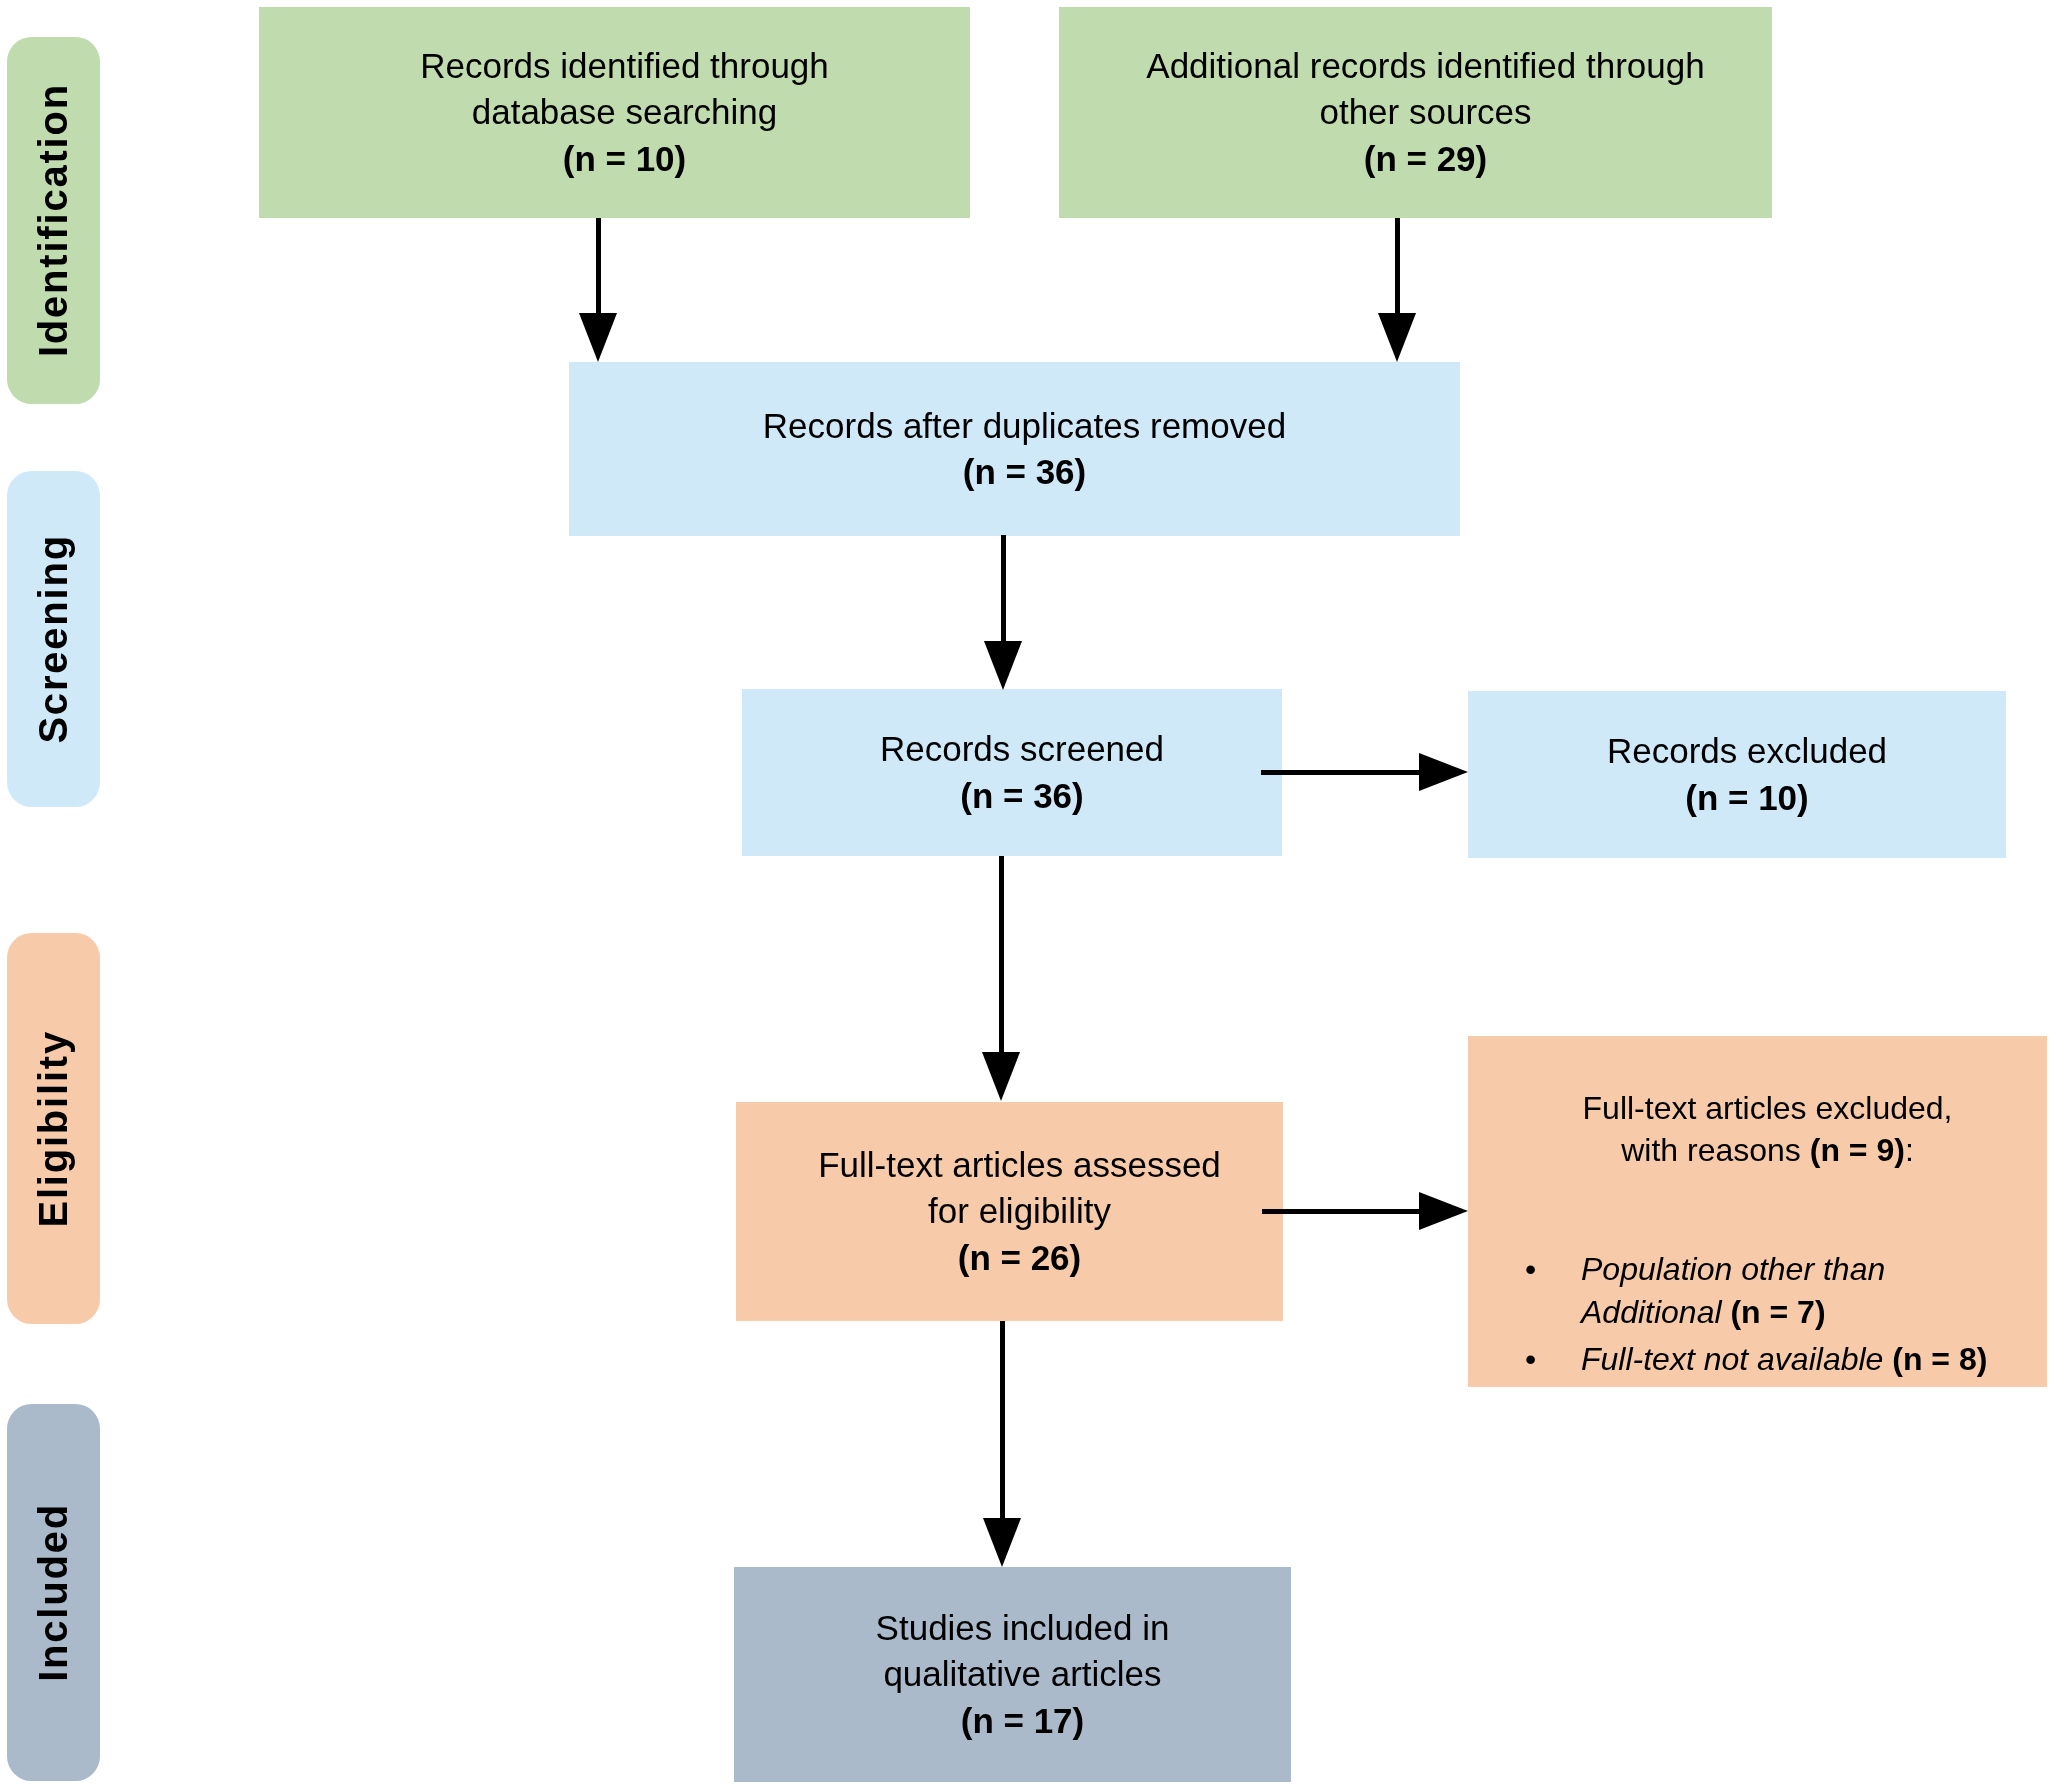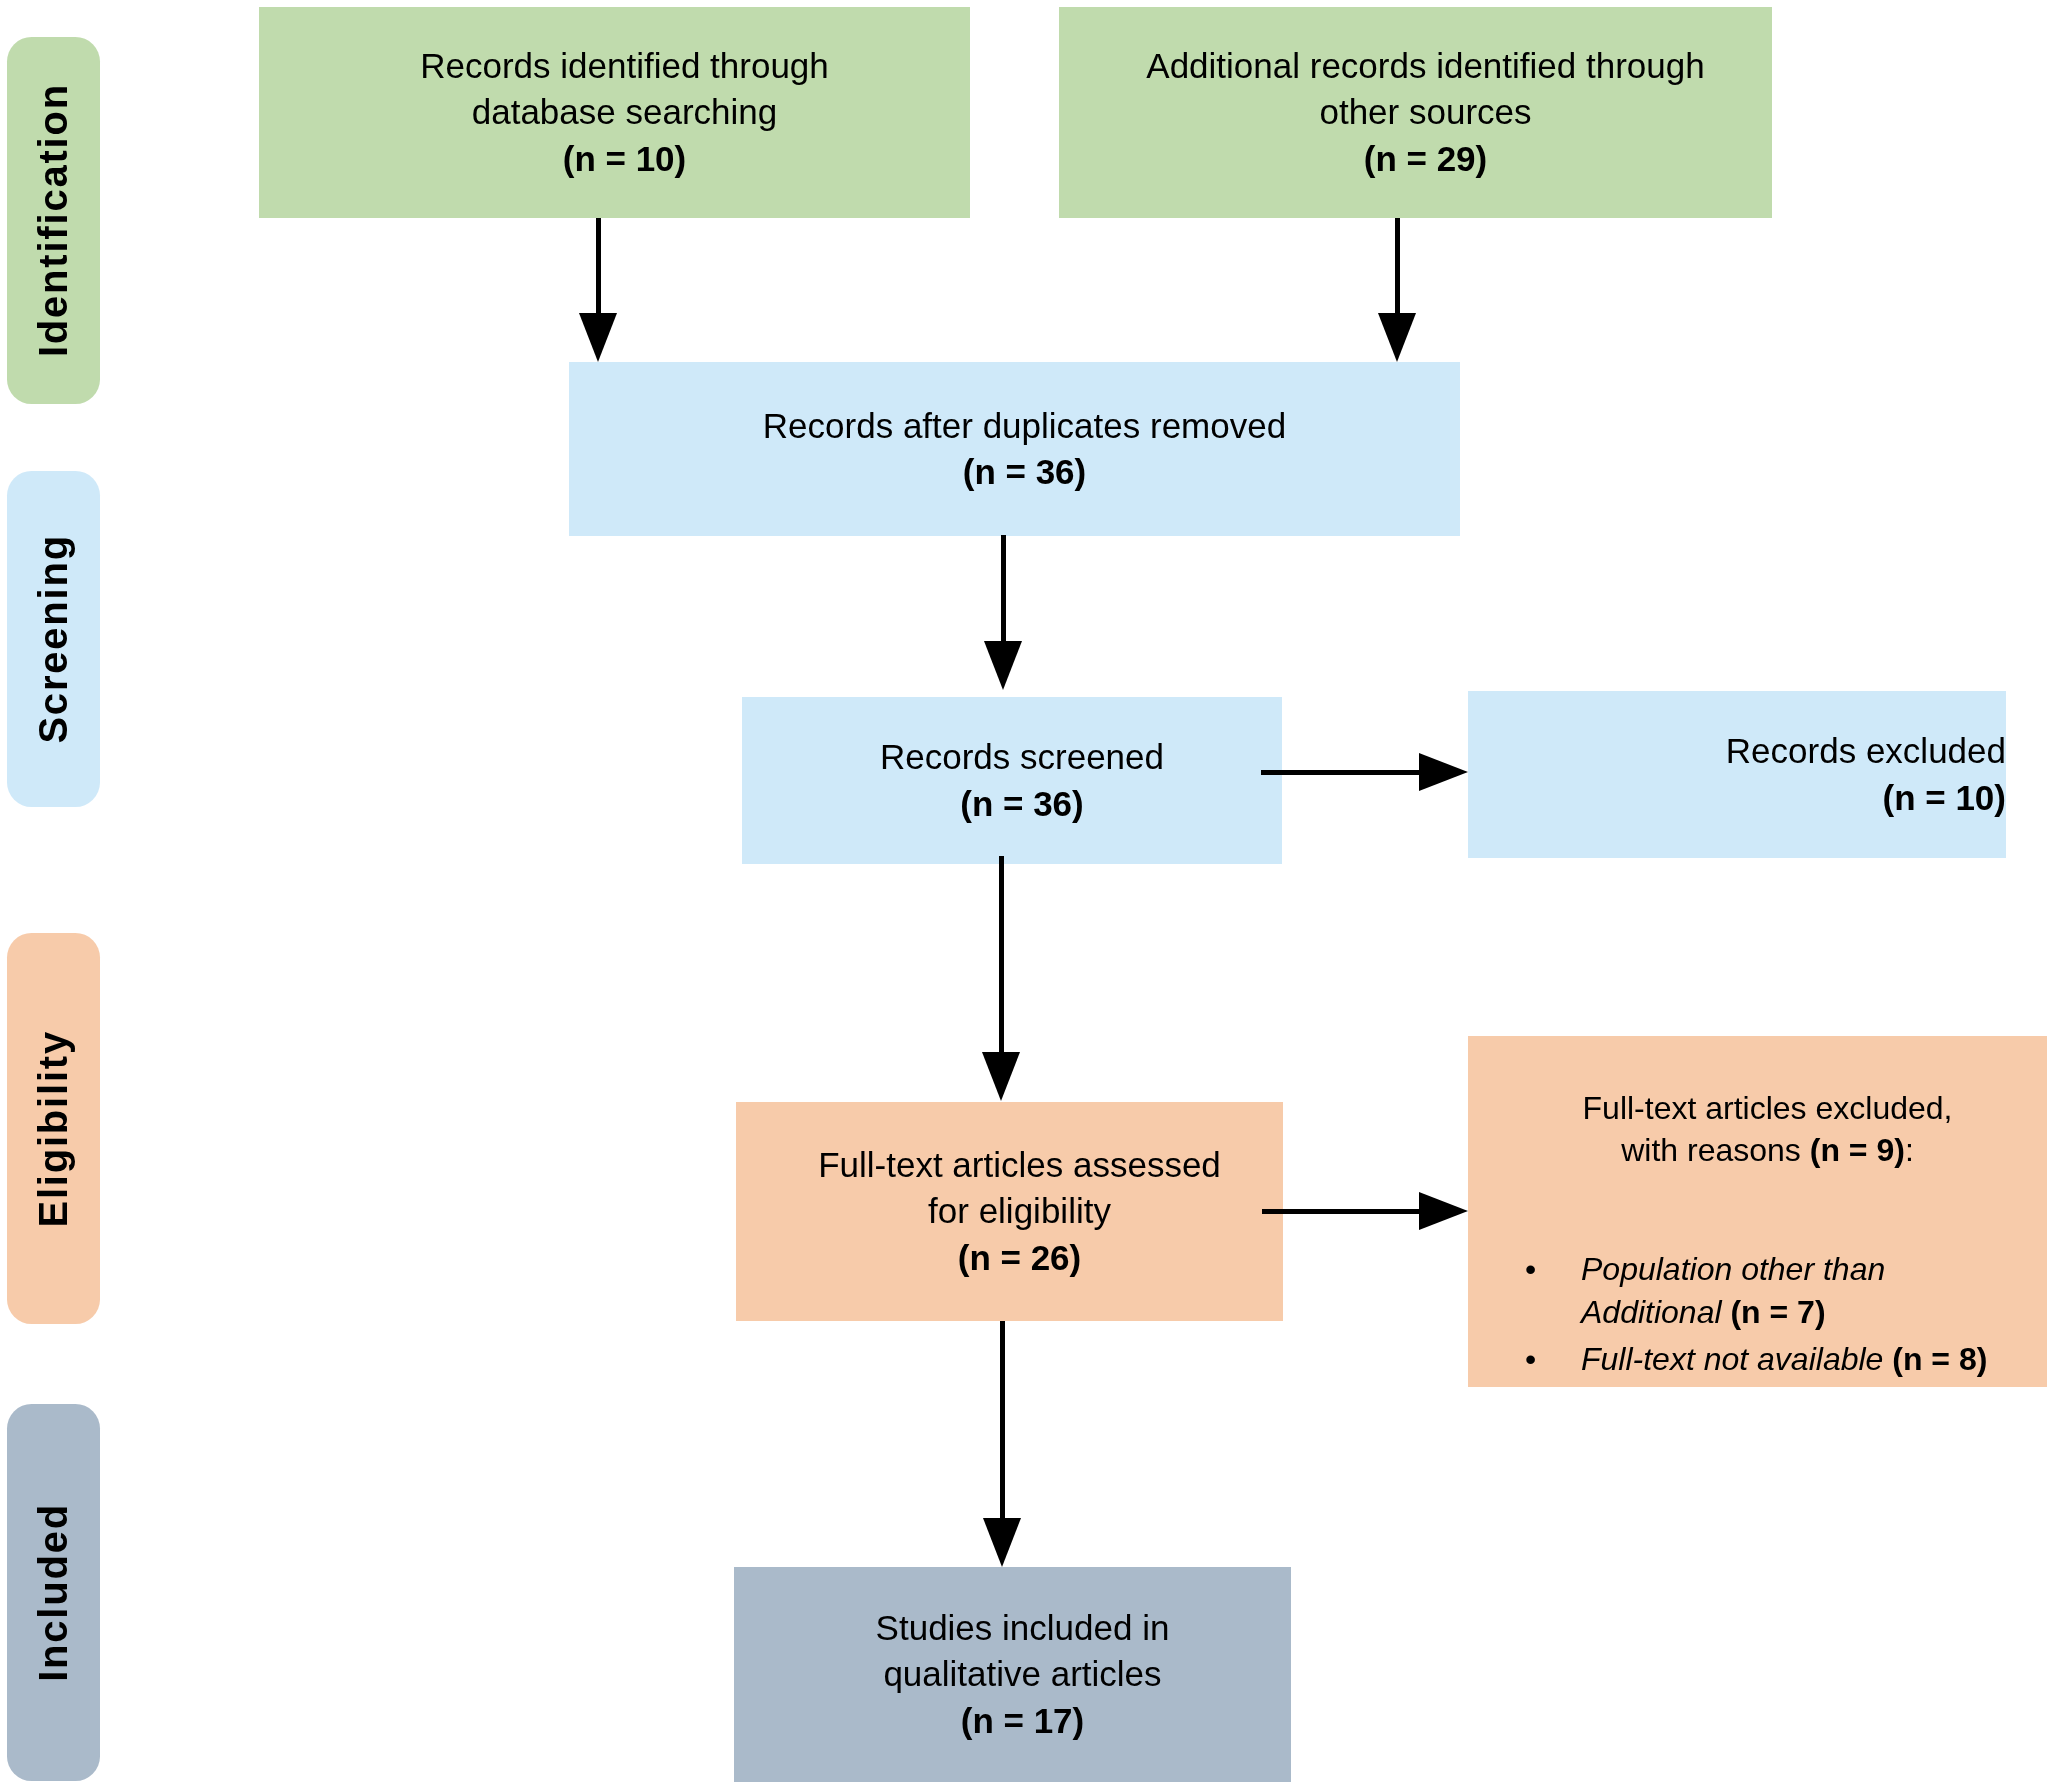--- a/index.html
+++ b/index.html
@@ -108,26 +108,26 @@
     <div class="bline">Additional records identified through</div>
     <div class="bline">other sources</div>
     <div class="bline count">(n = 29)</div>
   </div>
 
   <div class="node blue" style="left:569px;top:362px;width:871px;height:174px;">
     <div class="bline">Records after duplicates removed</div>
     <div class="bline count">(n = 36)</div>
   </div>
 
-  <div class="node blue" style="left:742px;top:689px;width:520px;height:167px;margin-top:8px;">
+  <div class="node blue" style="left:742px;top:689px;width:520px;height:167px;">
     <div class="bline">Records screened</div>
     <div class="bline count">(n = 36)</div>
   </div>
 
-  <div class="node blue" style="left:1468px;top:691px;width:518px;height:167px;align-items:flex-end;">
+  <div class="node blue" style="left:1468px;top:691px;width:518px;height:167px;">
     <div class="bline">Records excluded</div>
     <div class="bline count">(n = 10)</div>
   </div>
 
   <div class="node orange" style="left:736px;top:1102px;width:527px;height:219px;">
     <div class="bline">Full-text articles assessed</div>
     <div class="bline">for eligibility</div>
     <div class="bline count">(n = 26)</div>
   </div>
 

